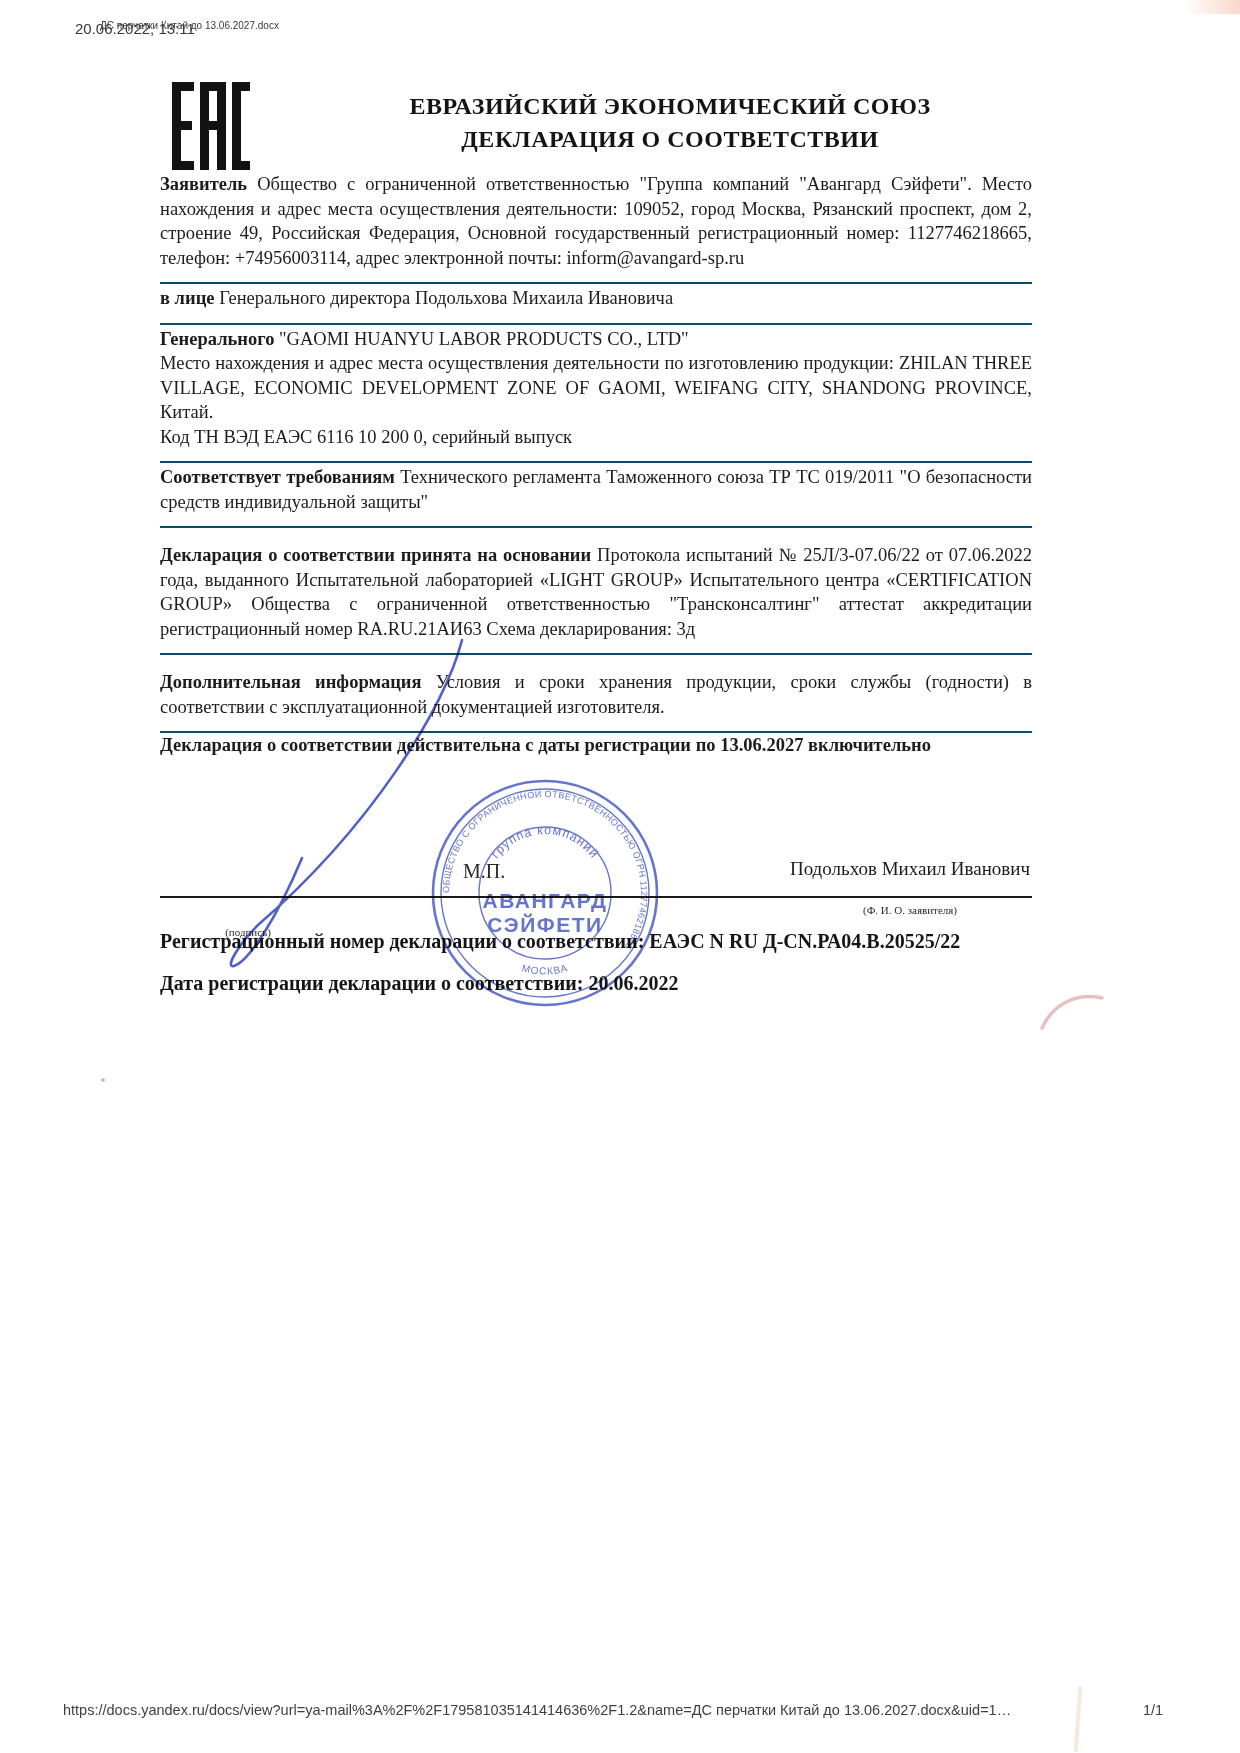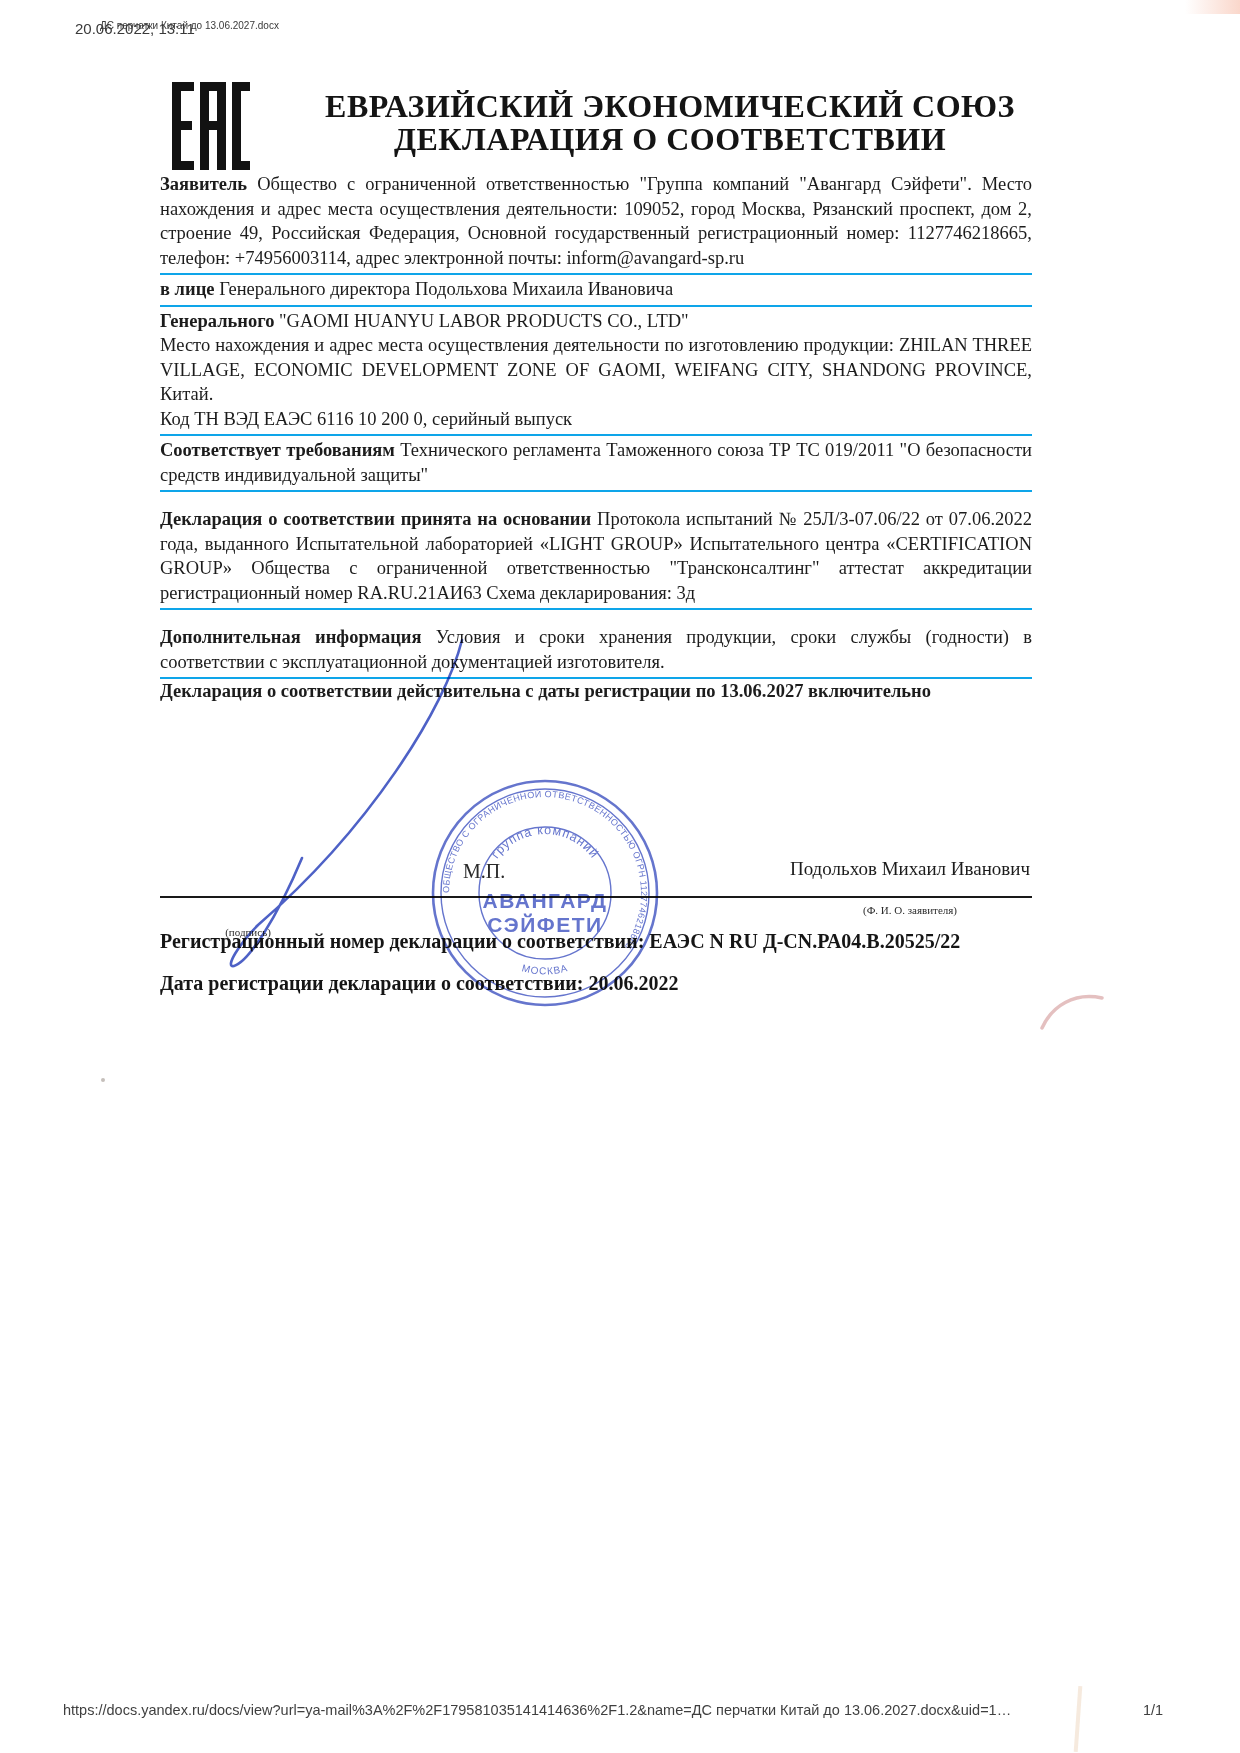--- a/index.html
+++ b/index.html
@@ -8,25 +8,25 @@
     font-family:"Liberation Serif",serif;color:#1b1b1b;overflow:hidden;
   }
   
   .hdr-date{position:absolute;top:20px;left:75px;font-family:"Liberation Sans",sans-serif;font-size:15px;color:#3a3a3a;}
   .hdr-file{position:absolute;top:20px;left:100px;width:1140px;text-align:left;font-family:"Liberation Sans",sans-serif;font-size:10px;color:#3a3a3a;}
   .ftr-url{position:absolute;top:1702px;left:63px;font-family:"Liberation Sans",sans-serif;font-size:14.5px;color:#3f3f3f;white-space:nowrap;}
   .ftr-page{position:absolute;top:1702px;left:1143px;font-family:"Liberation Sans",sans-serif;font-size:14.5px;color:#3f3f3f;}
   
   .logo{position:absolute;left:172px;top:82px;}
   .doc-title{position:absolute;left:290px;top:90px;width:760px;text-align:center;
-    font-weight:bold;font-size:32px;line-height:33px;letter-spacing:.5px;color:#141414;}
+    font-weight:bold;font-size:24px;line-height:33px;letter-spacing:.5px;color:#141414;}
   
   .content{position:absolute;left:160px;top:170px;width:872px;font-size:18.5px;line-height:24.5px;text-align:justify;color:#1c1c1c;}
   .content p{margin:0;}
-  .sec{border-bottom:2px solid #0ea5e9;padding:2px 0 3px;}
+  .sec{border-bottom:2px solid #0c4a6e;padding:2px 0 12px;}
   .gap{margin-top:13px;}
   b{font-weight:bold;}
   .validity{margin-top:6px;font-weight:bold;}
   
   .sig-line{position:absolute;left:160px;top:896px;width:872px;border-top:2px solid #191919;}
   .mp{position:absolute;left:452px;top:860px;font-size:20px;color:#2a2a2a;margin-left:11px;}
   .signer{position:absolute;left:740px;top:858px;width:340px;text-align:center;font-size:19px;color:#1c1c1c;}
   .cap-sign{position:absolute;left:188px;top:902px;width:120px;text-align:center;font-size:11px;color:#2b2b2b;margin-top:24px;}
   .cap-fio{position:absolute;left:790px;top:904px;width:240px;text-align:center;font-size:11px;color:#2b2b2b;}
   .reg1{position:absolute;left:160px;top:930px;font-weight:bold;font-size:20px;color:#151515;}

